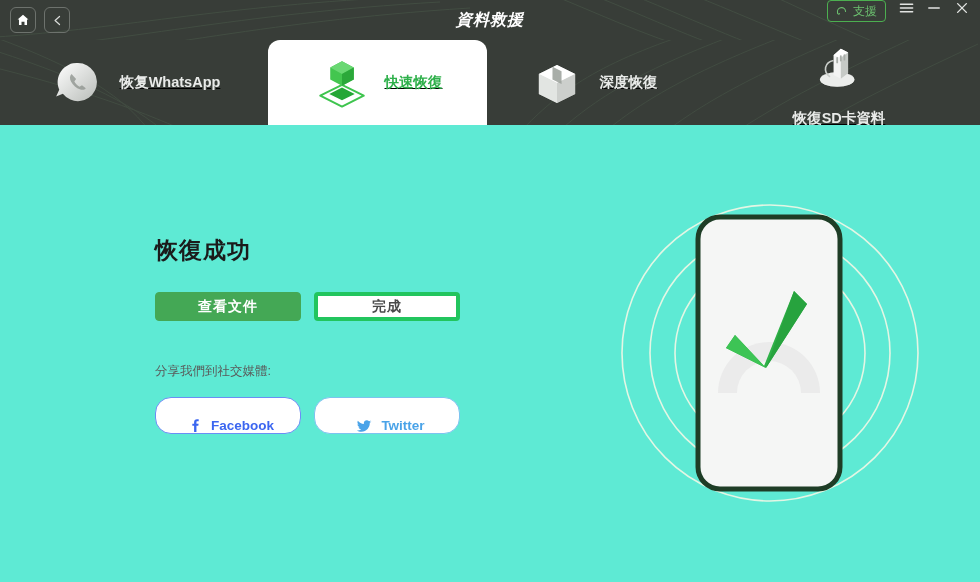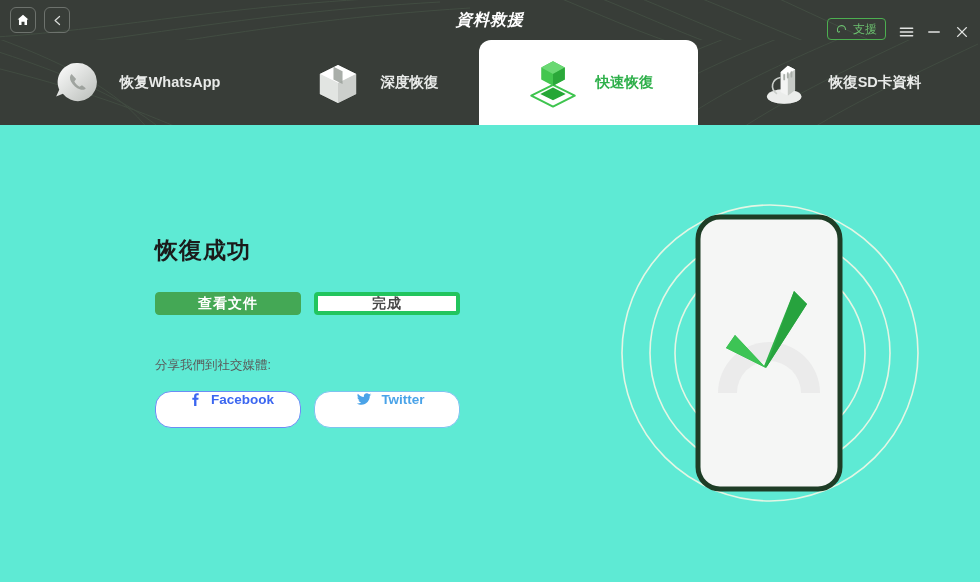--- a/index.html
+++ b/index.html
@@ -70,21 +70,21 @@
     z-index: 2;
     font-style: italic;
   }
 
   .win-controls {
     position: absolute;
     right: 10px;
     top: 0;
     height: 40px;
     display: flex;
-    align-items: flex-end;
+    align-items: flex-start;
     gap: 12px;
     z-index: 3;
   }
   .support-btn {
     display: flex;
     align-items: center;
     gap: 5px;
     border: 1px solid #4caf50;
     border-radius: 4px;
     color: #6cc06f;
@@ -112,37 +112,38 @@
     background: #383d38;
     overflow: hidden;
     z-index: 4;
   }
   .tabs {
     position: absolute;
     inset: 0;
     display: flex;
     align-items: stretch;
     z-index: 2;
+    text-decoration: underline;
   }
   .tab {
     display: flex;
     align-items: center;
     justify-content: center;
     gap: 14px;
     cursor: pointer;
     position: relative;
     color: #e8eae8;
     font-size: 14.5px;
     font-weight: bold;
   }
   .tab .ticon { width: 58px; height: 58px; flex: 0 0 58px; }
   .tab.t1 { width: 268px; }
   .tab.t2 { width: 219px; }
   .tab.t3 { width: 211px; }
-  .tab.t4 { width: 282px; }
+  .tab.t4 { width: 282px; flex-direction: column; }
 
   .tab.active {
     background: #ffffff;
     color: #2fb04b;
     border-top-left-radius: 12px;
     border-top-right-radius: 12px;
   }
 
   
   .content {
@@ -170,21 +171,21 @@
     font-size: 13px;
     color: #5a5a5a;
   }
   .btn-row {
     margin-top: 26px;
     display: flex;
     gap: 13px;
   }
   .btn {
     width: 146px;
-    height: 23px;
+    height: 29px;
     border-radius: 4px;
     font-size: 14px;
     font-weight: bold;
     display: flex;
     align-items: center;
     justify-content: center;
     cursor: pointer;
     letter-spacing: 1px;
   }
   .btn-primary {
@@ -206,21 +207,21 @@
     margin-top: 17px;
     display: flex;
     gap: 13px;
   }
   .social-btn {
     width: 146px;
     height: 37px;
     border-radius: 16px;
     background: #ffffff;
     display: flex;
-    align-items: flex-start;
+    align-items: flex-end;
     justify-content: center;
     gap: 9px;
     font-size: 13.5px;
     font-weight: bold;
     cursor: pointer;
     padding-left: 7px;
   }
   .social-btn.fb { border: 1px solid #6b8ef5; color: #3b66f0; }
   .social-btn.tw { border: 1px solid #7dc3f0; color: #4aa3e8; }
 
@@ -323,40 +324,40 @@
               <stop offset="0%" stop-color="#ffffff"></stop>
               <stop offset="100%" stop-color="#b9bdb9"></stop>
             </linearGradient>
           </defs>
           <path d="M33 10 a21 21 0 1 1 -16.6 33.9 L9 47 l3.4 -7.6 A21 21 0 0 1 33 10 Z" fill="url(#wa)"></path>
           <path d="M26 22 c-2 2 -2.5 5 -0.5 8.6 c2.2 4 6 7 9.6 8.4 c3 1.1 5.3 0.6 6.6 -1.2 l-4.2 -3.4 l-2.7 1.7 c-2.2 -1.1 -4.6 -3.5 -5.7 -5.8 l1.9 -2.6 Z" fill="#8b908b" opacity="0.75"></path>
         </svg>
         <span>恢复WhatsApp</span>
       </div>
 
+      <div class="tab t2 active">
+        <svg class="ticon" viewBox="0 0 64 64">
+          <polygon points="8,46 32,34 56,46 32,58" fill="#ffffff" stroke="#3ec44e" stroke-width="2.2" stroke-linejoin="round"></polygon>
+          <polygon points="18,44 32,37 46,44 32,51" fill="#25a736"></polygon>
+          <polygon points="32,8 45,15 45,28 32,35 19,28 19,15" fill="#43c64f"></polygon>
+          <polygon points="32,8 45,15 32,22 19,15" fill="#6ad873"></polygon>
+          <polygon points="32,22 45,15 45,28 32,35" fill="#2ba83a"></polygon>
+        </svg>
+        <span>快速恢復</span>
+      </div>
+
       <div class="tab t3">
         <svg class="ticon" viewBox="0 0 64 64">
           <polygon points="12,22 32,12 52,22 52,44 32,54 12,44" fill="#eef0ee" opacity="0.9"></polygon>
           <polygon points="12,22 32,12 52,22 32,32" fill="#ffffff"></polygon>
           <polygon points="32,32 52,22 52,44 32,54" fill="#c9cdc9" opacity="0.85"></polygon>
           <polygon points="12,22 32,32 32,54 12,44" fill="#e2e5e2" opacity="0.9"></polygon>
           <polygon points="27,14 37,19 37,33 27,28" fill="#9aa09a" opacity="0.85"></polygon>
         </svg>
         <span>深度恢復</span>
-      </div>
-
-      <div class="tab t2 active">
-        <svg class="ticon" viewBox="0 0 64 64">
-          <polygon points="8,46 32,34 56,46 32,58" fill="#ffffff" stroke="#3ec44e" stroke-width="2.2" stroke-linejoin="round"></polygon>
-          <polygon points="18,44 32,37 46,44 32,51" fill="#25a736"></polygon>
-          <polygon points="32,8 45,15 45,28 32,35 19,28 19,15" fill="#43c64f"></polygon>
-          <polygon points="32,8 45,15 32,22 19,15" fill="#6ad873"></polygon>
-          <polygon points="32,22 45,15 45,28 32,35" fill="#2ba83a"></polygon>
-        </svg>
-        <span>快速恢復</span>
       </div>
 
       <div class="tab t4">
         <svg class="ticon" viewBox="0 0 64 64">
           <ellipse cx="30" cy="47" rx="19" ry="8" fill="#ffffff"></ellipse>
           <ellipse cx="30" cy="47" rx="19" ry="8" fill="#d7dbd7" opacity="0.5"></ellipse>
           <path d="M26 42 L26 20 L34 13 L42 17 L42 40 L34 46 Z" fill="#f3f4f3"></path>
           <path d="M26 20 L34 13 L42 17 L34 23 Z" fill="#ffffff"></path>
           <path d="M34 23 L42 17 L42 40 L34 46 Z" fill="#c6cac6"></path>
           <g fill="#a9aea9">

